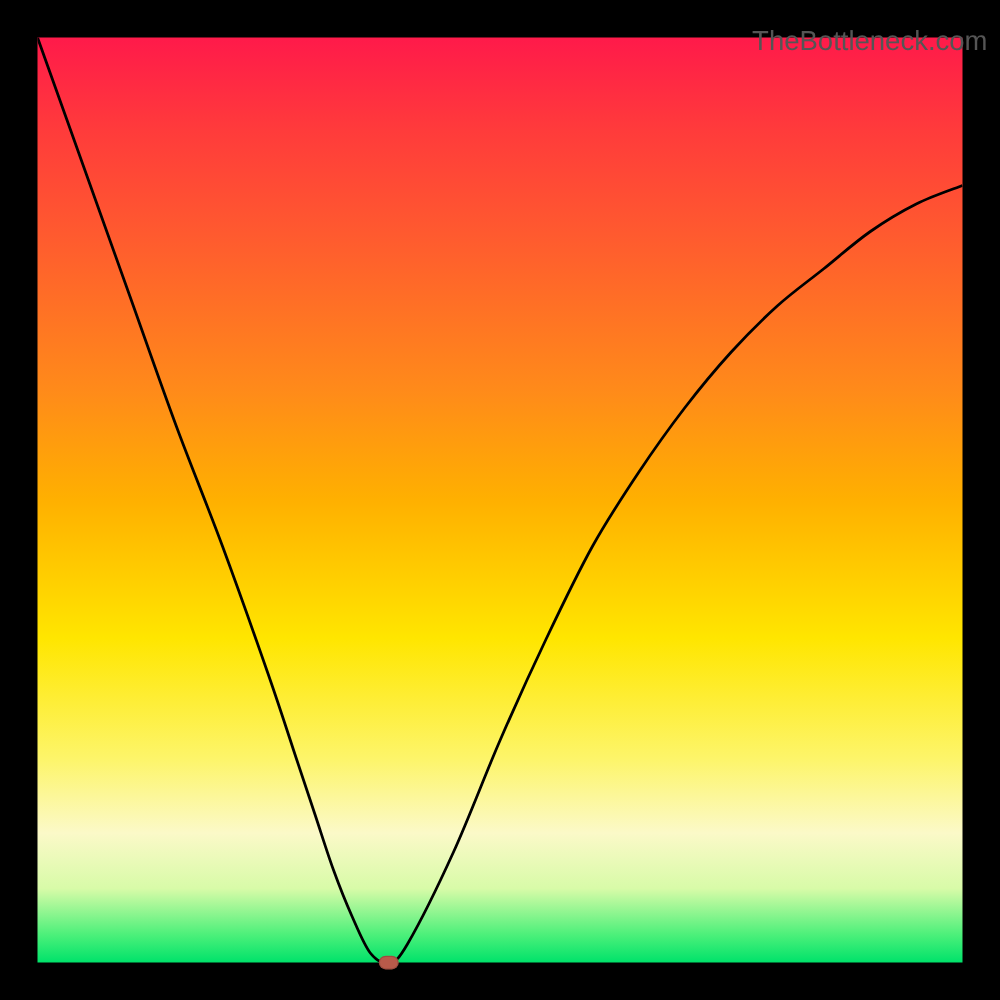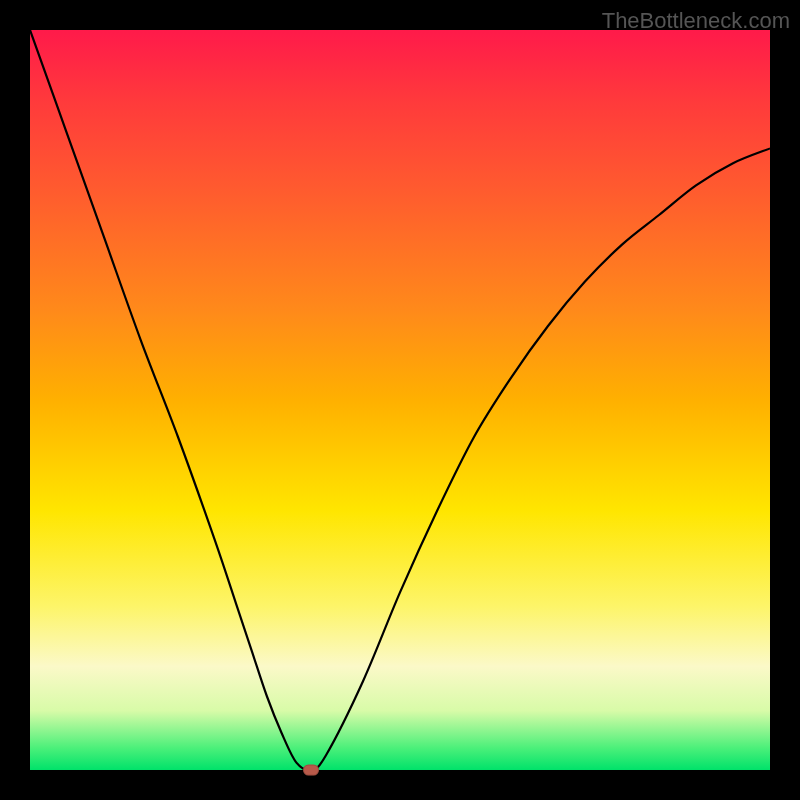--- a/index.html
+++ b/index.html
@@ -5,21 +5,21 @@
   * { margin: 0; padding: 0; box-sizing: border-box; }
   body {
     width: 800px;
     height: 800px;
     background: #000;
     position: relative;
     overflow: hidden;
   }
   .watermark {
     position: absolute;
-    top: 8px;
+    top: 20px;
     right: 10px;
     color: #555;
     font-family: Arial, sans-serif;
     font-size: 22px;
     font-weight: 500;
     z-index: 10;
   }
   .plot-area {
     position: absolute;
     left: 30px;

